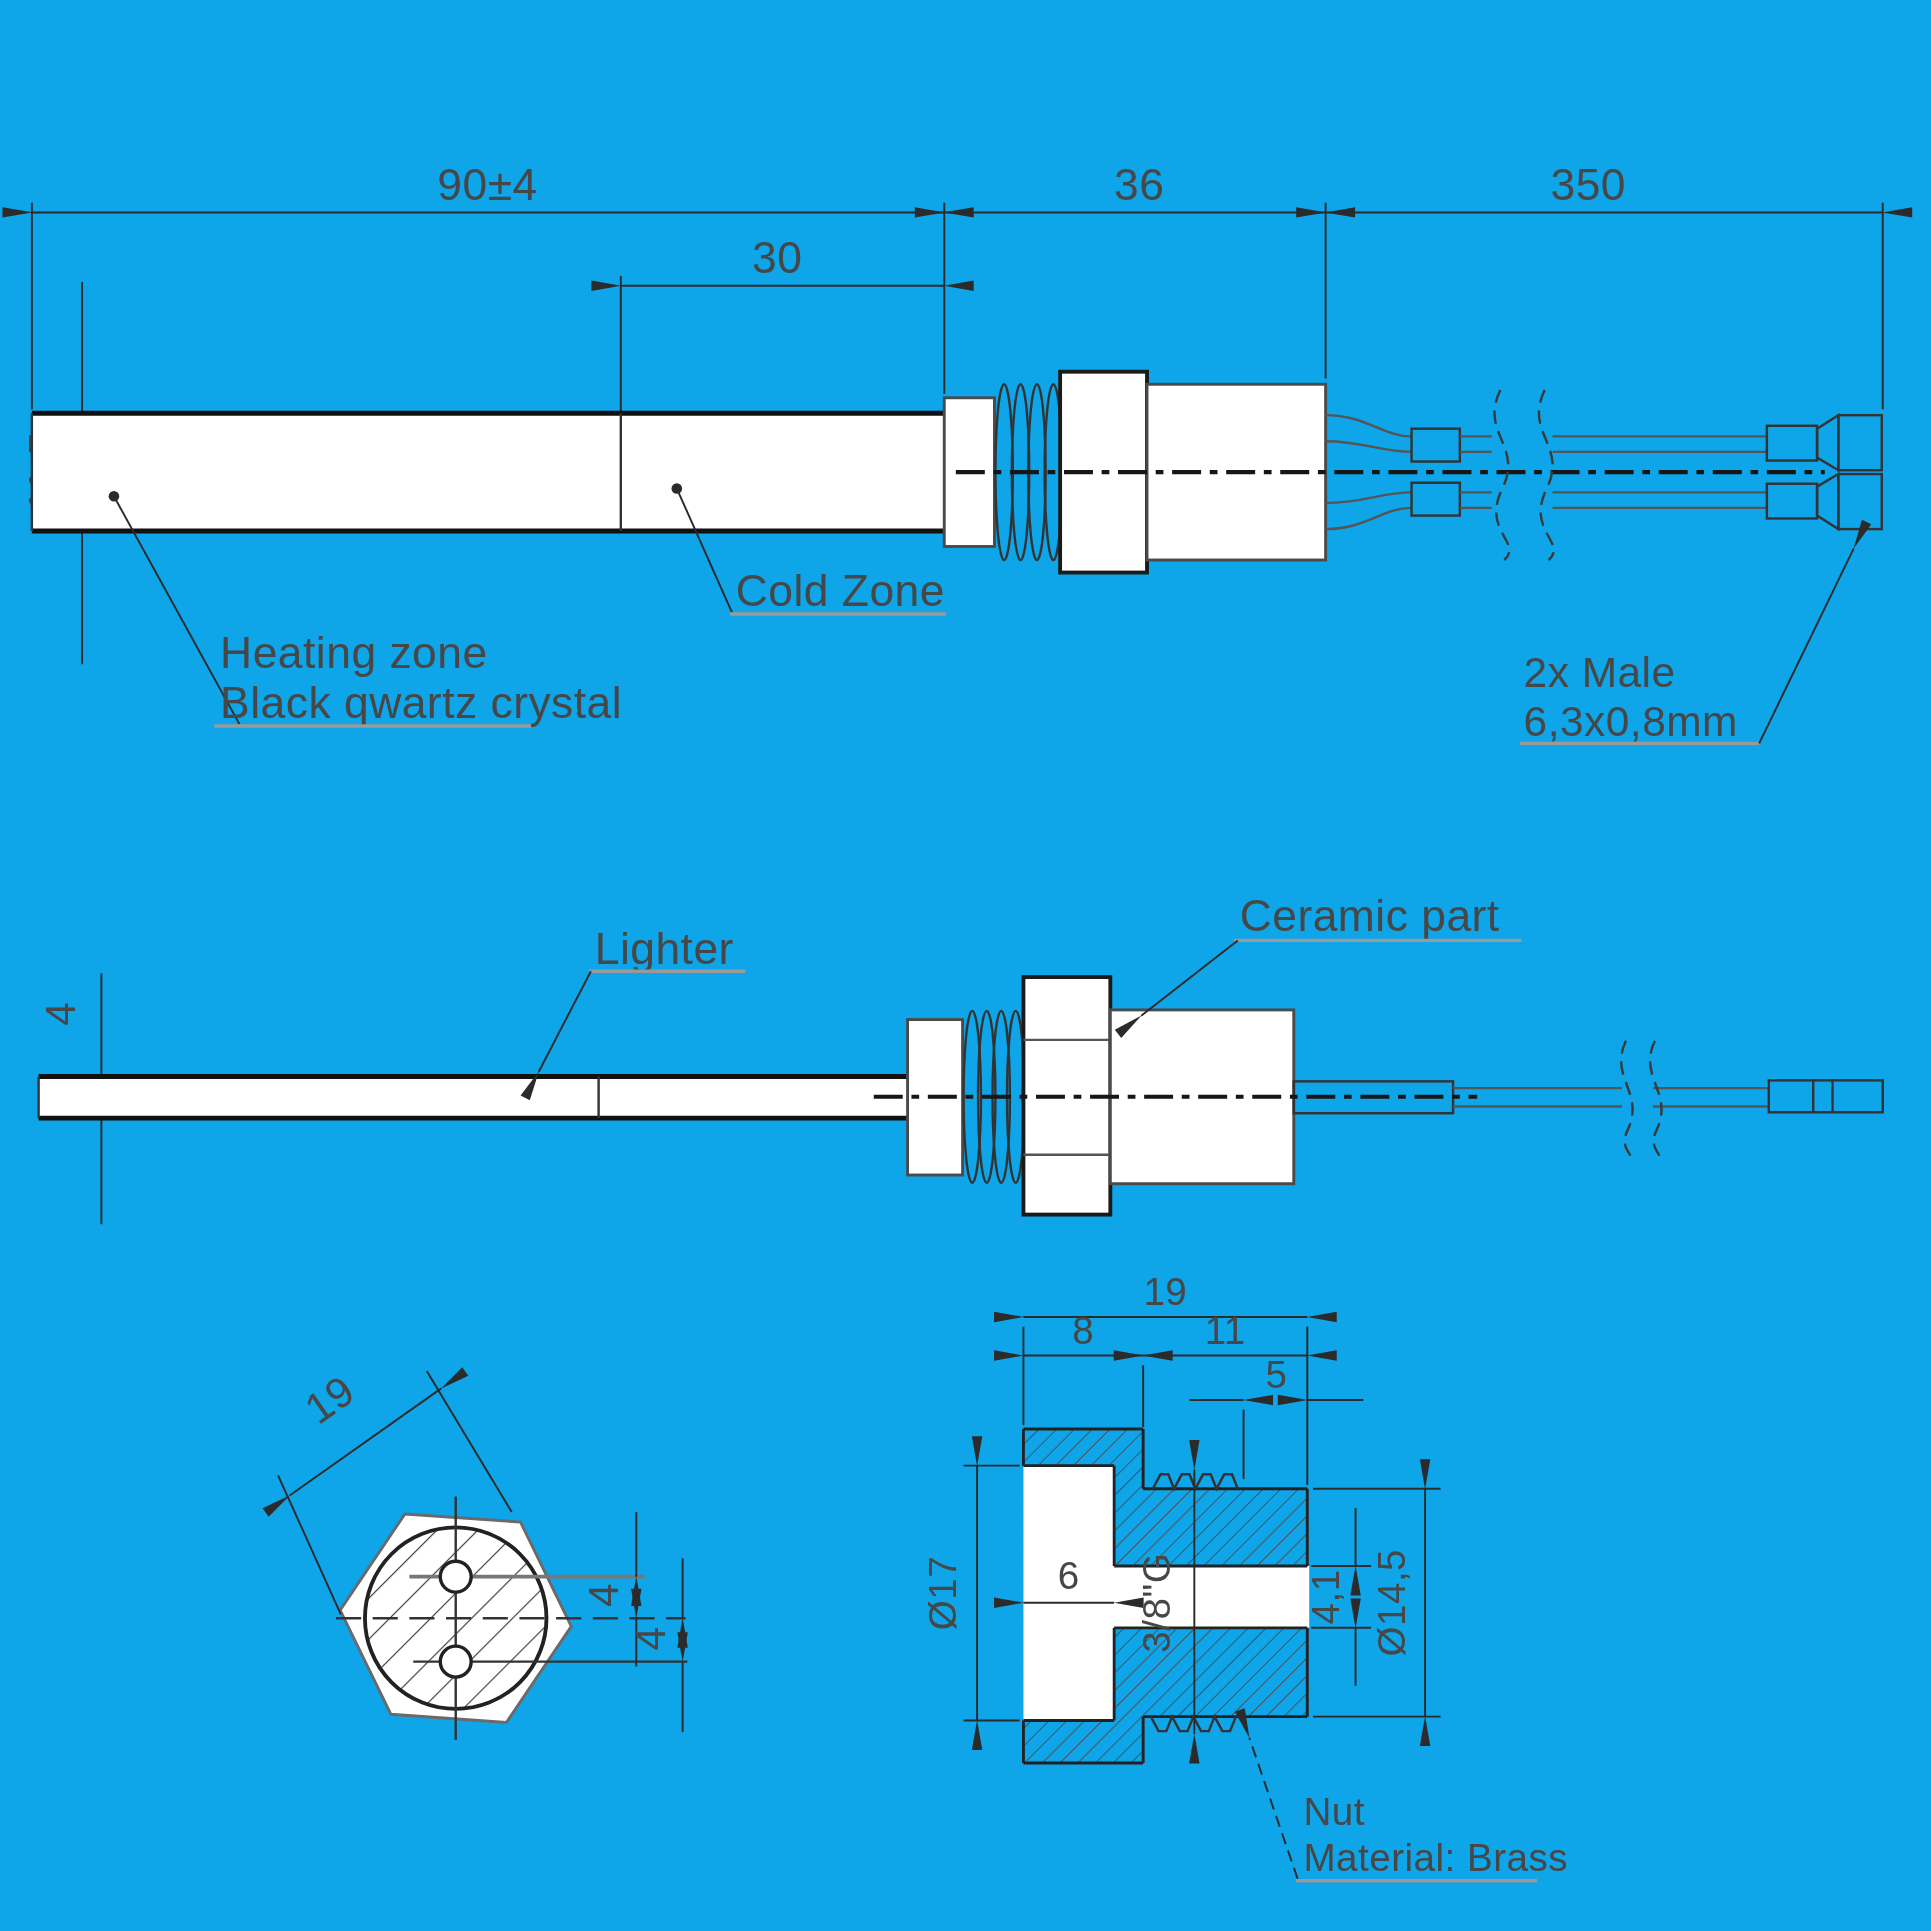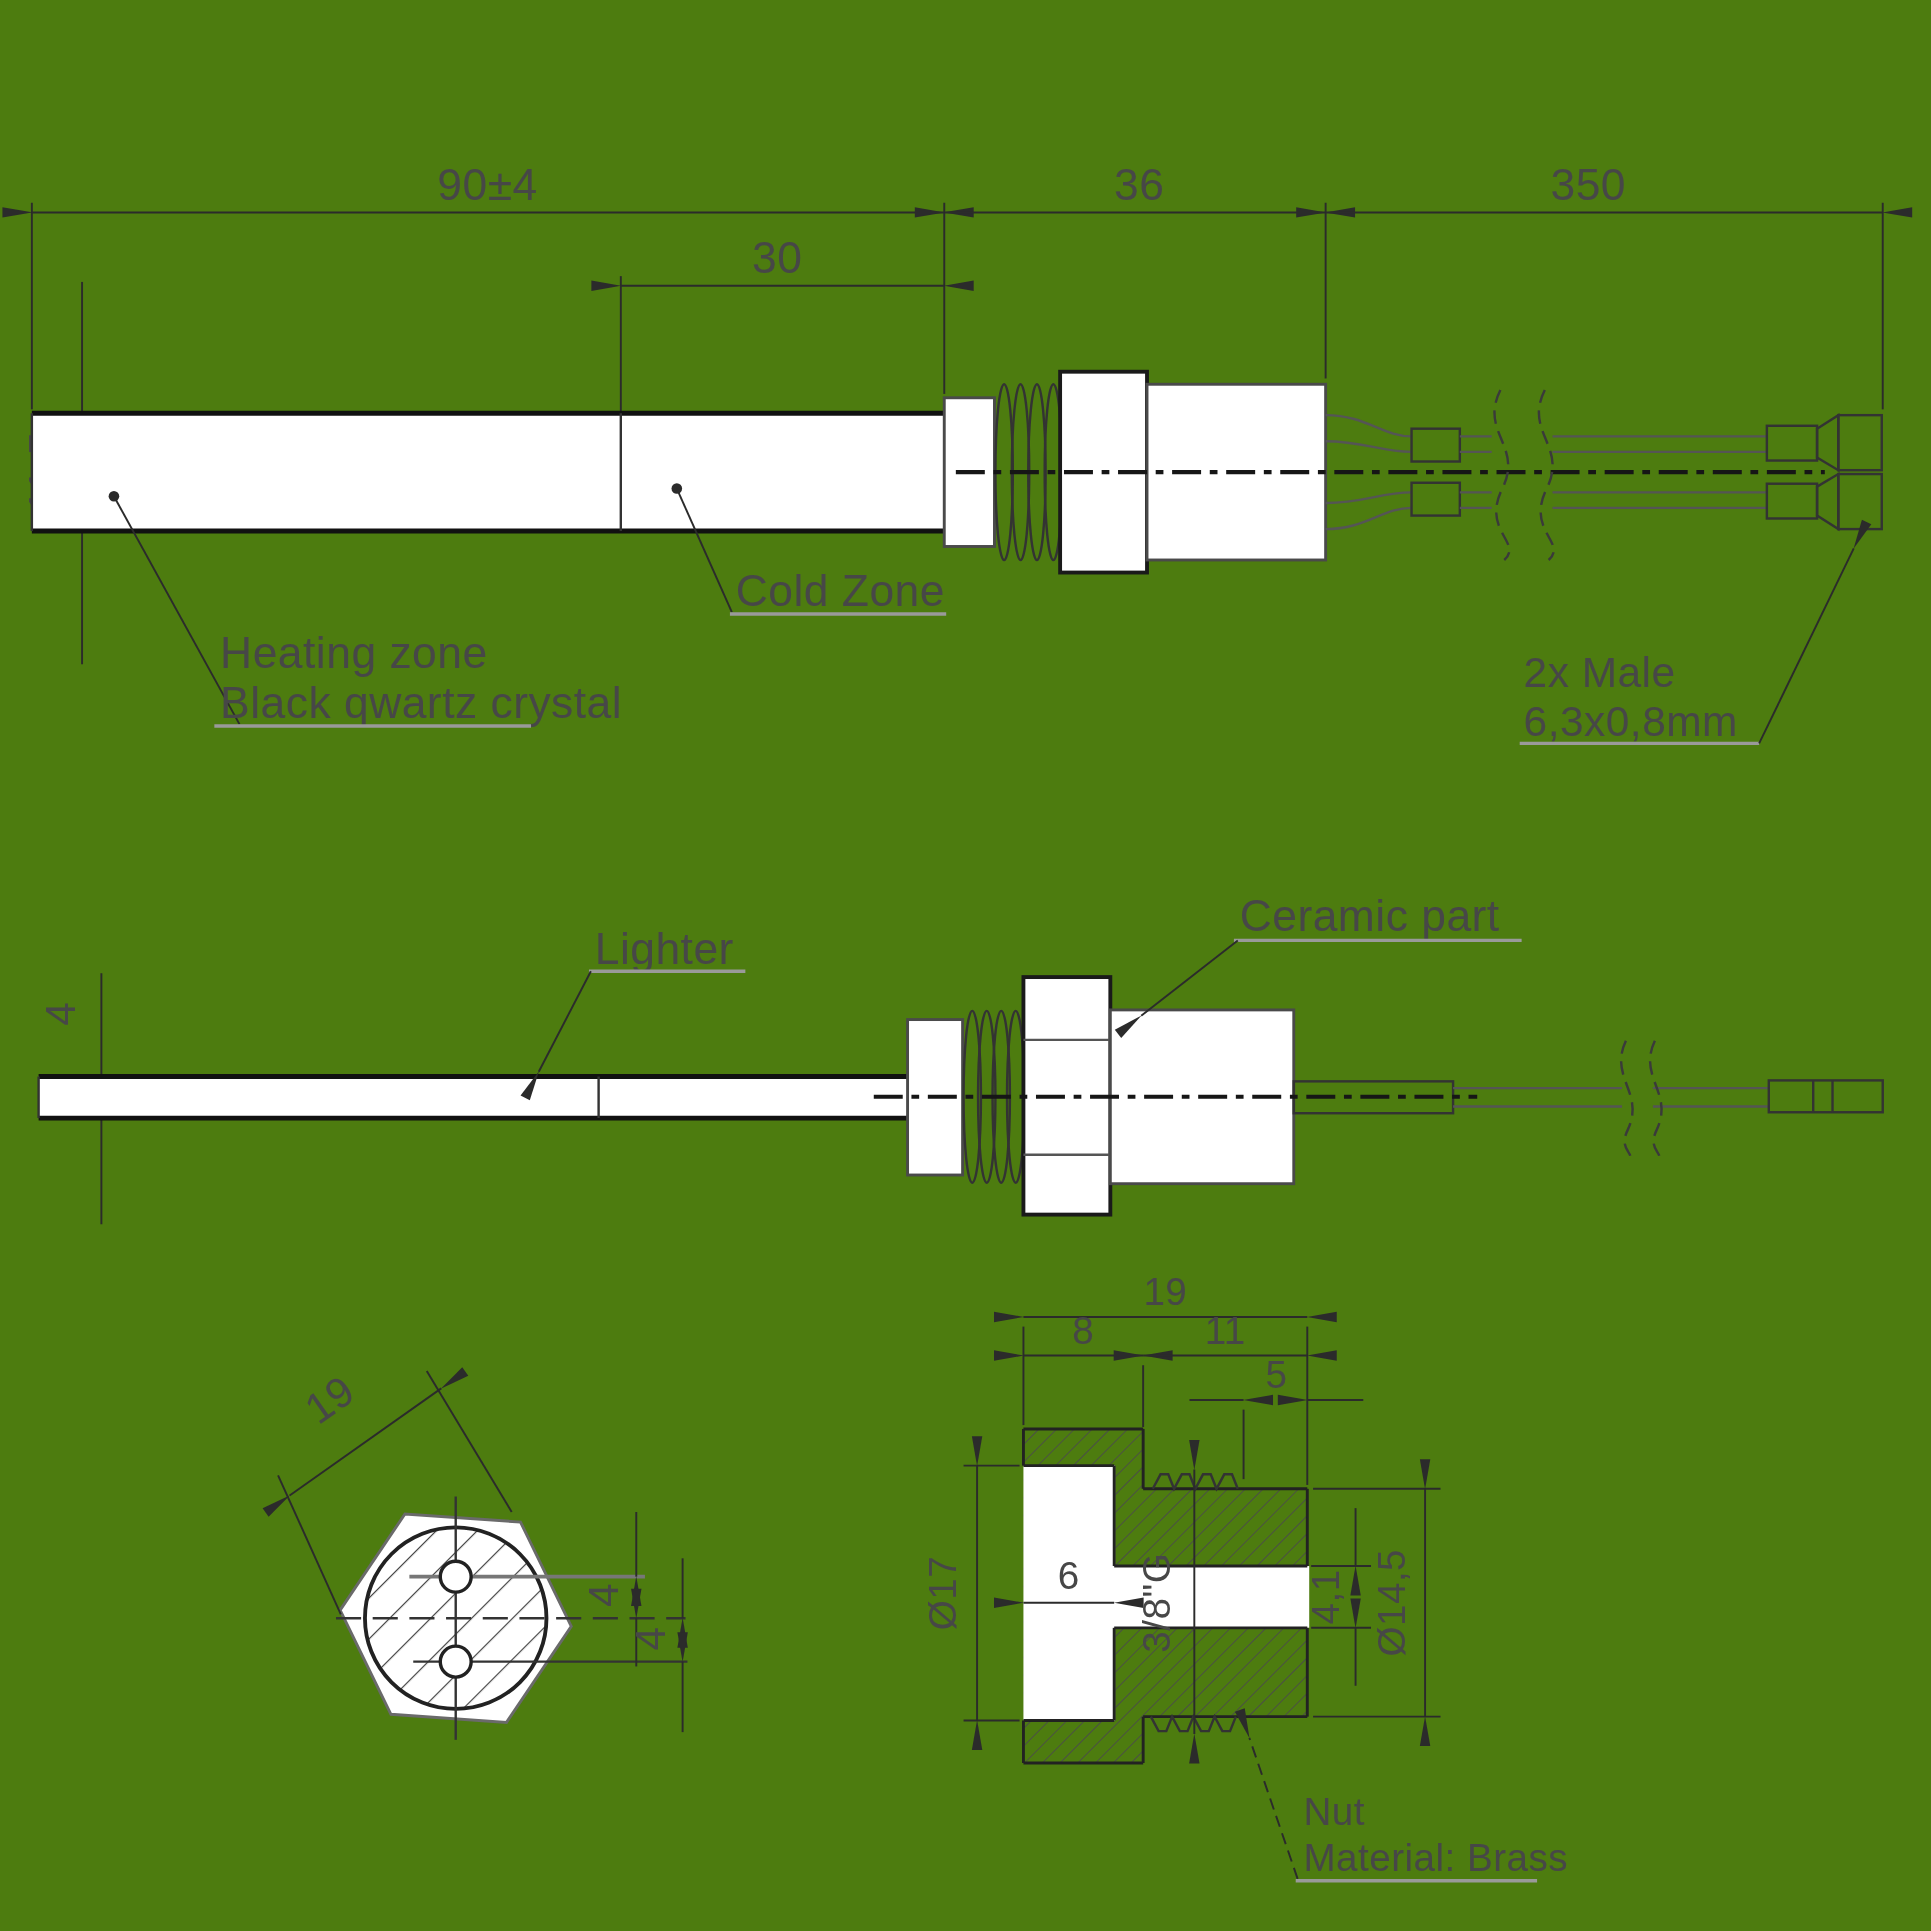--- a/index.html
+++ b/index.html
@@ -1,16 +1,16 @@
 <!DOCTYPE html>
 <html><head>
 <meta charset="utf-8">
 <style>
   html,body{margin:0;padding:0;background:#ffffff;}
-  .stage{width:1931px;height:1931px;background:#4d7c0f;position:relative;font-family:"Liberation Sans",sans-serif;}
+  .stage{width:1931px;height:1931px;background:#0ea5e9;position:relative;font-family:"Liberation Sans",sans-serif;}
   svg{display:block;}
   text{fill:#474747;font-family:"Liberation Sans",sans-serif;letter-spacing:0.5px;}
   .dimtxt{font-size:46px;}
   .dimtxt-s{font-size:44px;}
   .dimtxt-n{font-size:40px;}
   .lbl{font-size:46px;}
   .lbl-s{font-size:44px;}
   .lbl-n{font-size:40px;}
   .thin{stroke:#2b2b2b;stroke-width:2;fill:none;}
   .ext{stroke:#2b2b2b;stroke-width:2;fill:none;}

